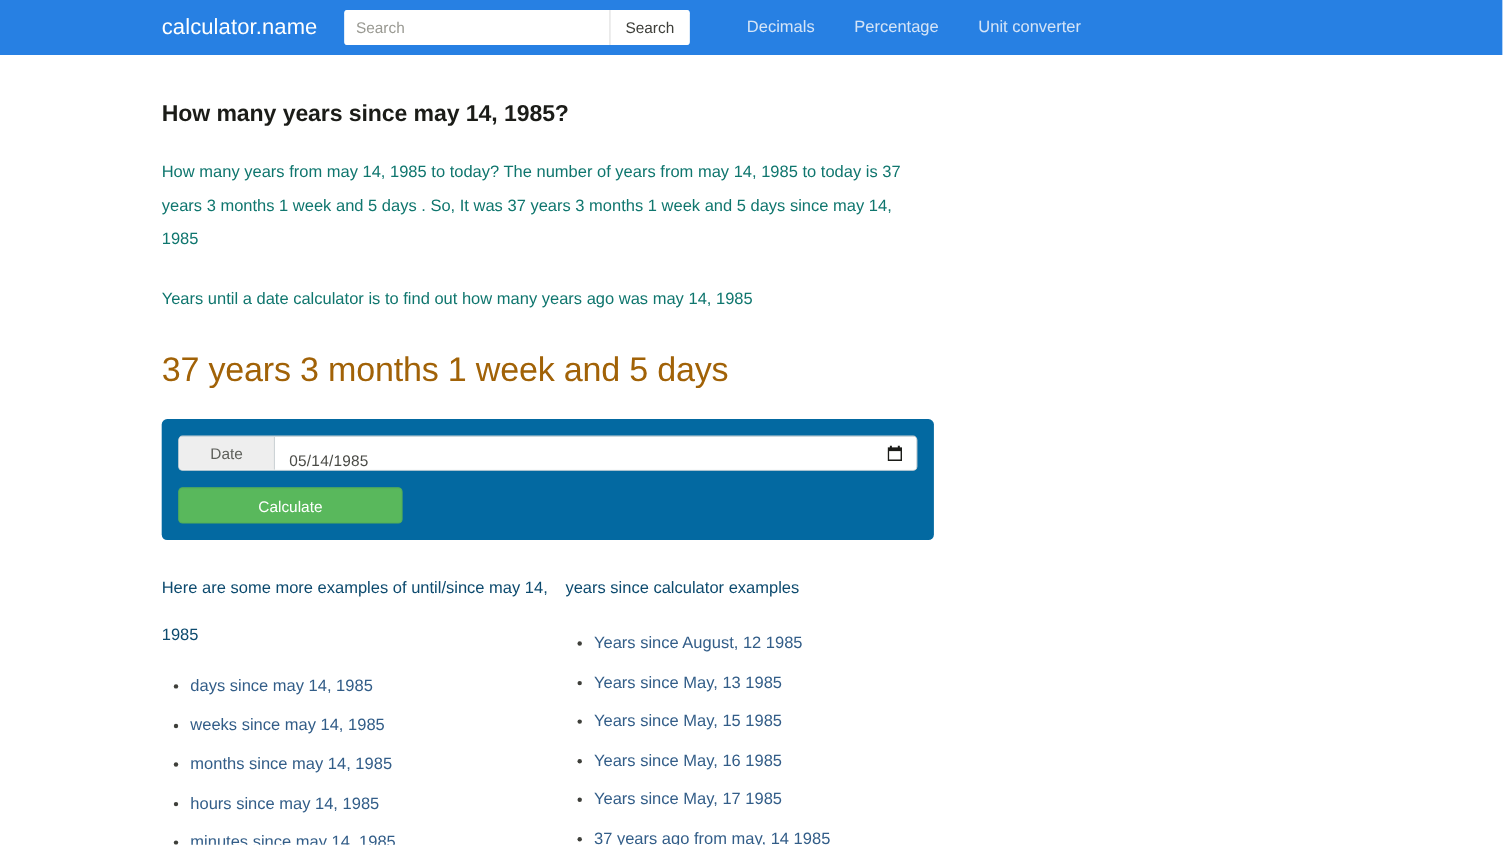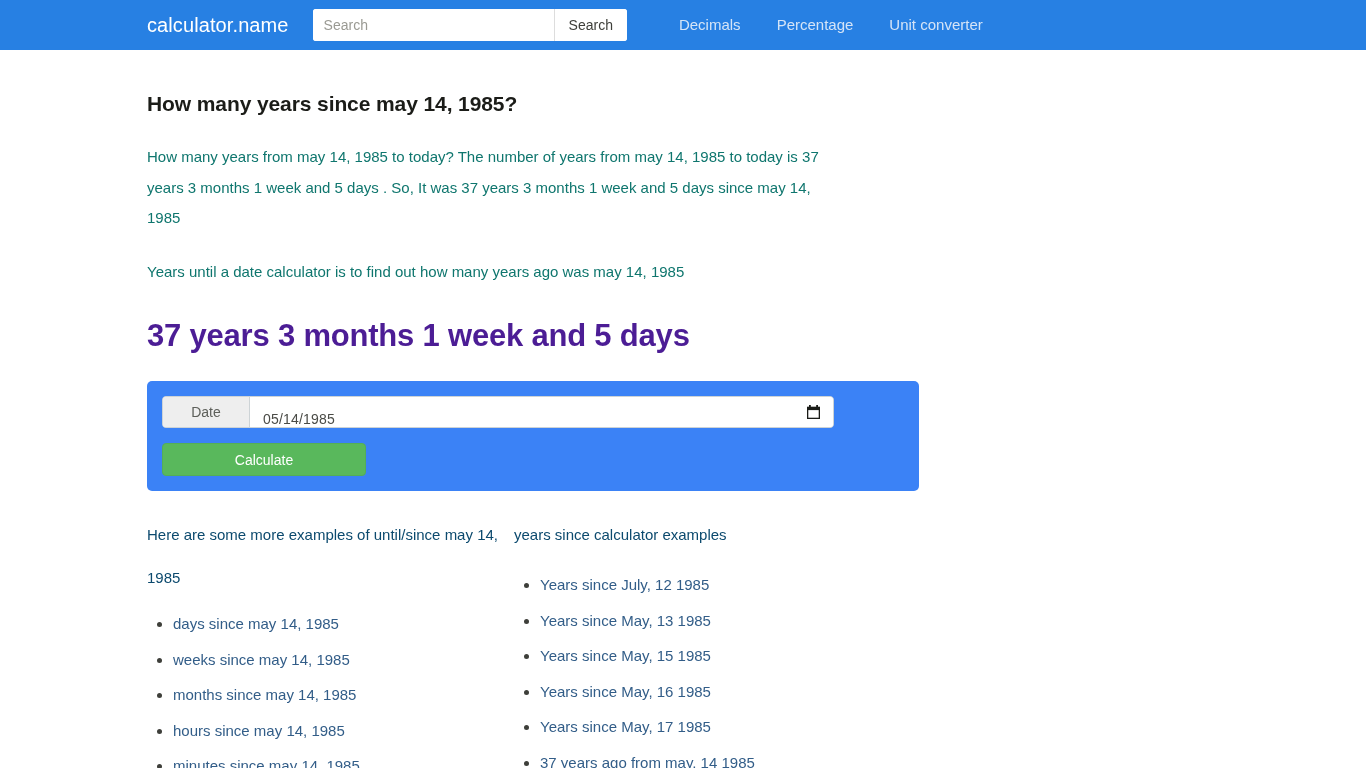--- a/index.html
+++ b/index.html
@@ -108,33 +108,33 @@
   p.para {
     font-size: 15px;
     line-height: 30.5px;
     color: #0f766e;
     margin: 24px 0 0 0;
     width: 700px;
   }
   p.para-2 { margin-top: 23px; }
 
   h2.result {
-    color: #4c1d95;
+    color: #a16207;
     font-size: 31px;
-    font-weight: bold;
+    font-weight: normal;
     line-height: 38px;
     margin: 30px 0 0 0;
     letter-spacing: -0.2px;
   }
 
   
   .calc-panel {
     margin: 26px 0 0 0;
-    width: 772px;
-    background: #3b82f6;
+    width: 702px;
+    background: #0369a1;
     border-radius: 5px;
     padding: 15px;
   }
   .input-group {
     display: flex;
     align-items: stretch;
     height: 32px;
     width: 672px;
     border: 1px solid #cdd3d6;
     border-radius: 4px;
@@ -294,21 +294,21 @@
           <li>
             <a href="#">seconds since may 14, 1985</a>
           </li>
         </ul>
       </div>
 
       <div class="col-right">
         <p class="col-intro">years since calculator examples</p>
         <ul class="link-list">
           <li>
-            <a href="#">Years since July, 12 1985</a>
+            <a href="#">Years since August, 12 1985</a>
           </li>
           <li>
             <a href="#">Years since May, 13 1985</a>
           </li>
           <li>
             <a href="#">Years since May, 15 1985</a>
           </li>
           <li>
             <a href="#">Years since May, 16 1985</a>
           </li>

